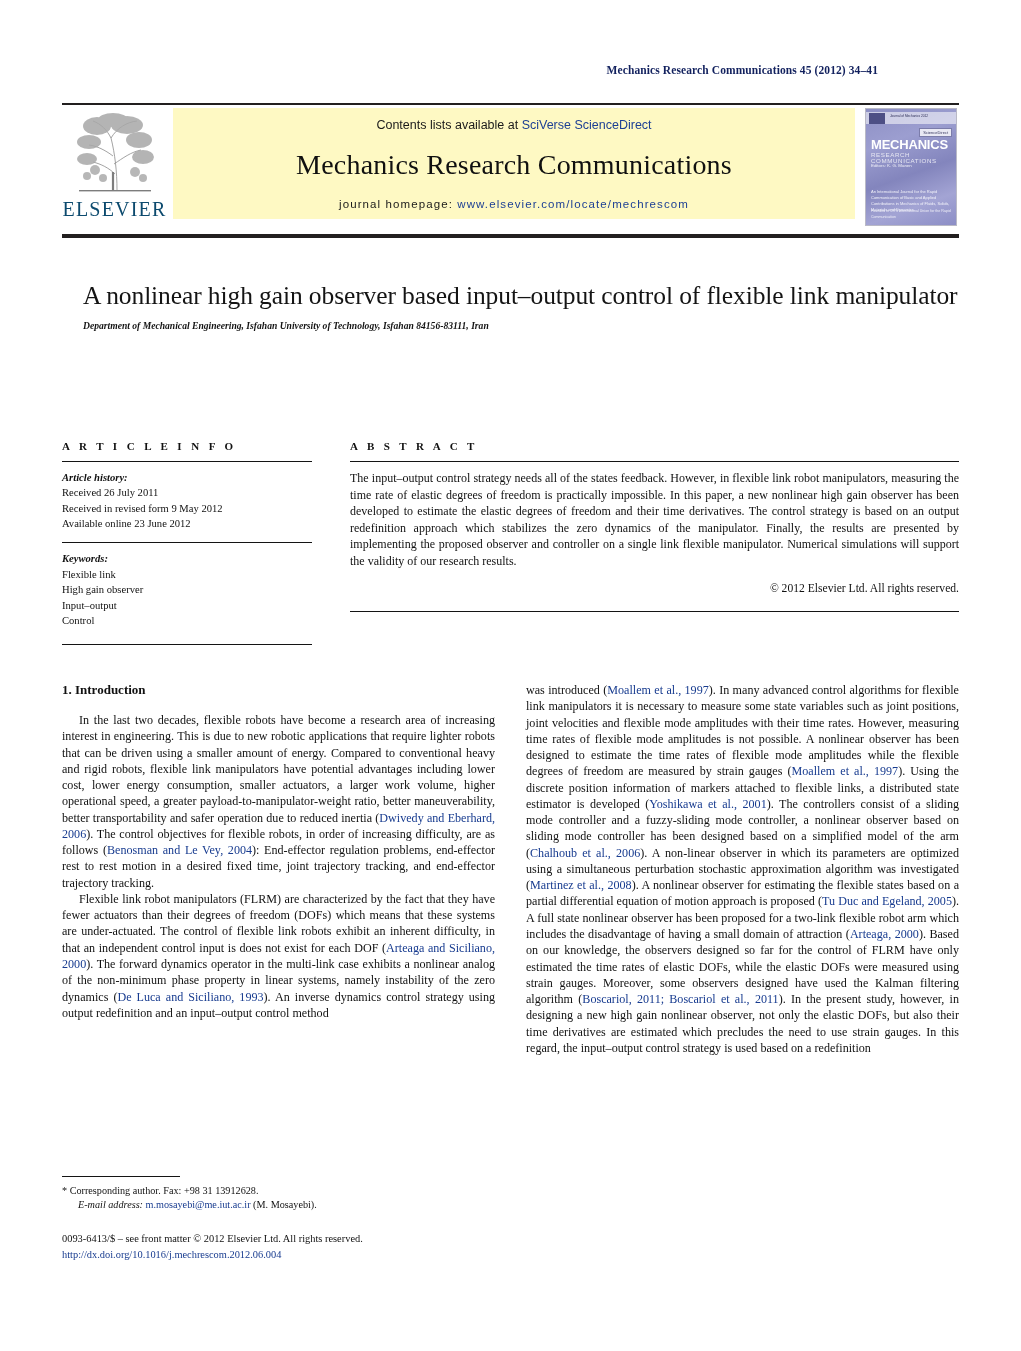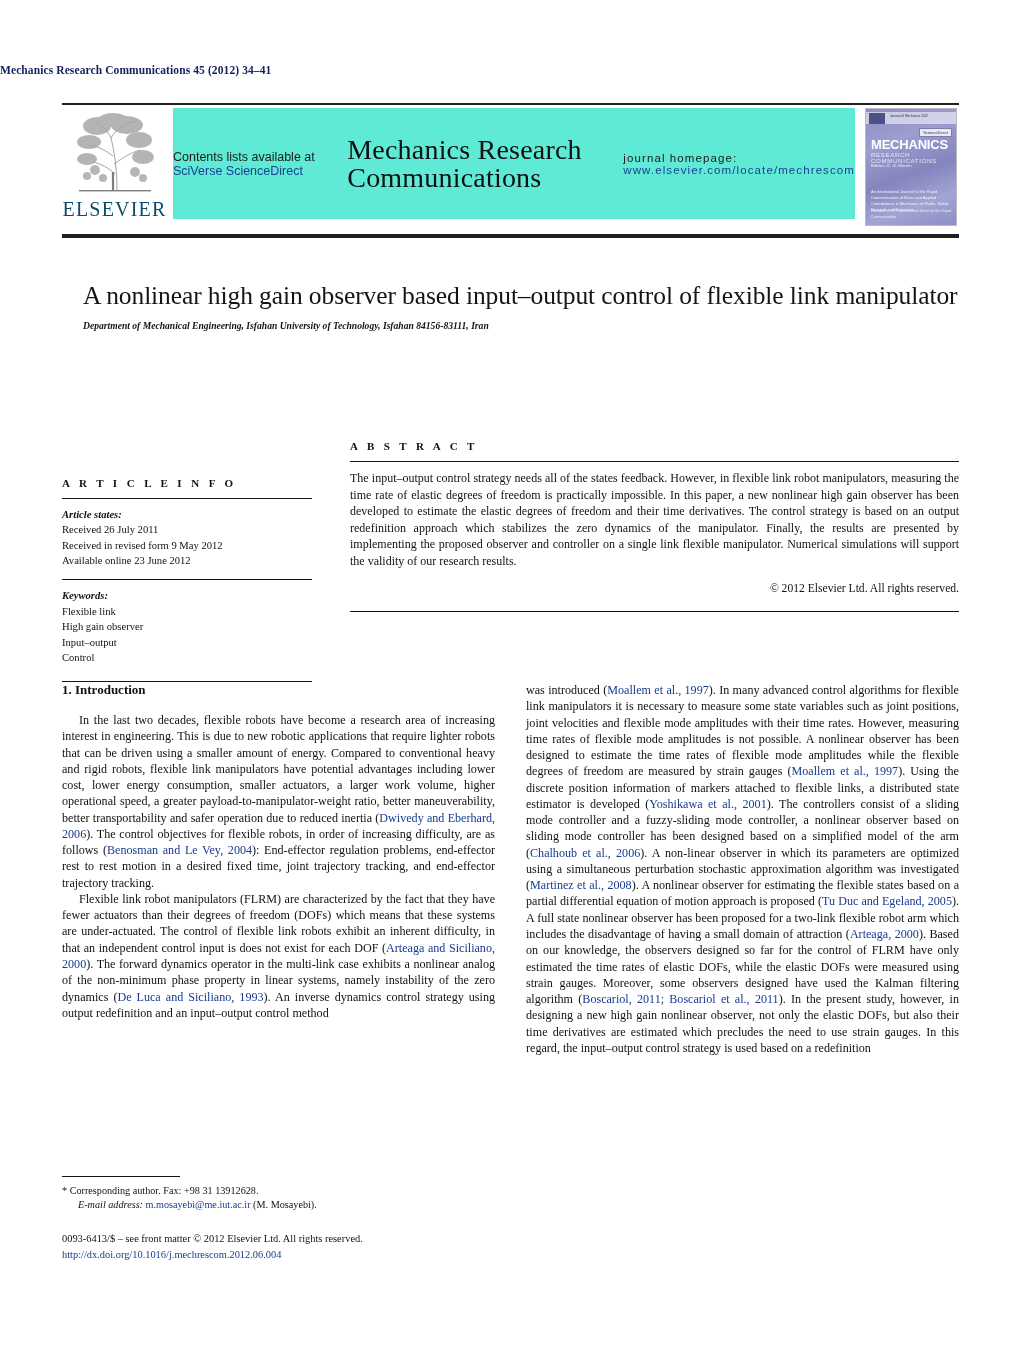--- a/index.html
+++ b/index.html
@@ -21,21 +21,21 @@
     height: 1351px;
     box-sizing: border-box;
   }
 
   
   .running-head {
     position: absolute;
     top: 64px;
     left: 0;
     width: 878px;
-    text-align: left;
+    text-align: right;
     font-size: 11.5px;
     font-weight: bold;
     color: #12215e;
     letter-spacing: 0.1px;
   }
   .running-head .vol {
     font-weight: bold;
   }
 
   
@@ -70,25 +70,25 @@
   .elsevier-word {
     font-family: "Liberation Serif", serif;
     font-size: 20px;
     letter-spacing: 1.2px;
     color: #0c4a6e;
     line-height: 1;
     margin-top: 1px;
   }
   .journal-band {
     flex: 1 1 auto;
-    background: #5eead4;
+    background: #fef9c3;
     margin-left: 6px;
     margin-right: 8px;
     display: flex;
-    flex-direction: row;
+    flex-direction: column;
     justify-content: space-between;
     align-items: center;
     padding: 10px 0 9px 0;
     height: 111px;
     box-sizing: border-box;
   }
   .contents-line {
     font-family: "Liberation Sans", sans-serif;
     font-size: 12.5px;
     color: #1a1a1a;
@@ -247,21 +247,20 @@
   .info-abstract {
     position: absolute;
     top: 440px;
     left: 62px;
     width: 897px;
     display: flex;
   }
   .col-info {
     width: 250px;
     flex: 0 0 250px;
-    margin-top: 37px;
   }
   .col-gap {
     flex: 0 0 38px;
   }
   .col-abstract {
     flex: 1 1 auto;
   }
   .sec-head {
     font-family: "Liberation Serif", serif;
     font-weight: bold;
@@ -480,21 +479,21 @@
   <div class="title-block">
     <h1 class="paper-title">A nonlinear high gain observer based input–output control of flexible link manipulator</h1>
     <div class="affiliation">Department of Mechanical Engineering, Isfahan University of Technology, Isfahan 84156-83111, Iran</div>
   </div>
 
   <div class="info-abstract">
 
     <div class="col-info">
       <div class="sec-head">A R T I C L E     I N F O</div>
       <div class="rule-thin"></div>
-      <div class="info-label">Article states:</div>
+      <div class="info-label">Article history:</div>
       <div class="info-line">Received 26 July 2011</div>
       <div class="info-line">Received in revised form 9 May 2012</div>
       <div class="info-line">Available online 23 June 2012</div>
       <div class="rule-mid"></div>
       <div class="info-label">Keywords:</div>
       <div class="info-line">Flexible link</div>
       <div class="info-line">High gain observer</div>
       <div class="info-line">Input–output</div>
       <div class="info-line">Control</div>
       <div class="info-rule-bottom"></div>

